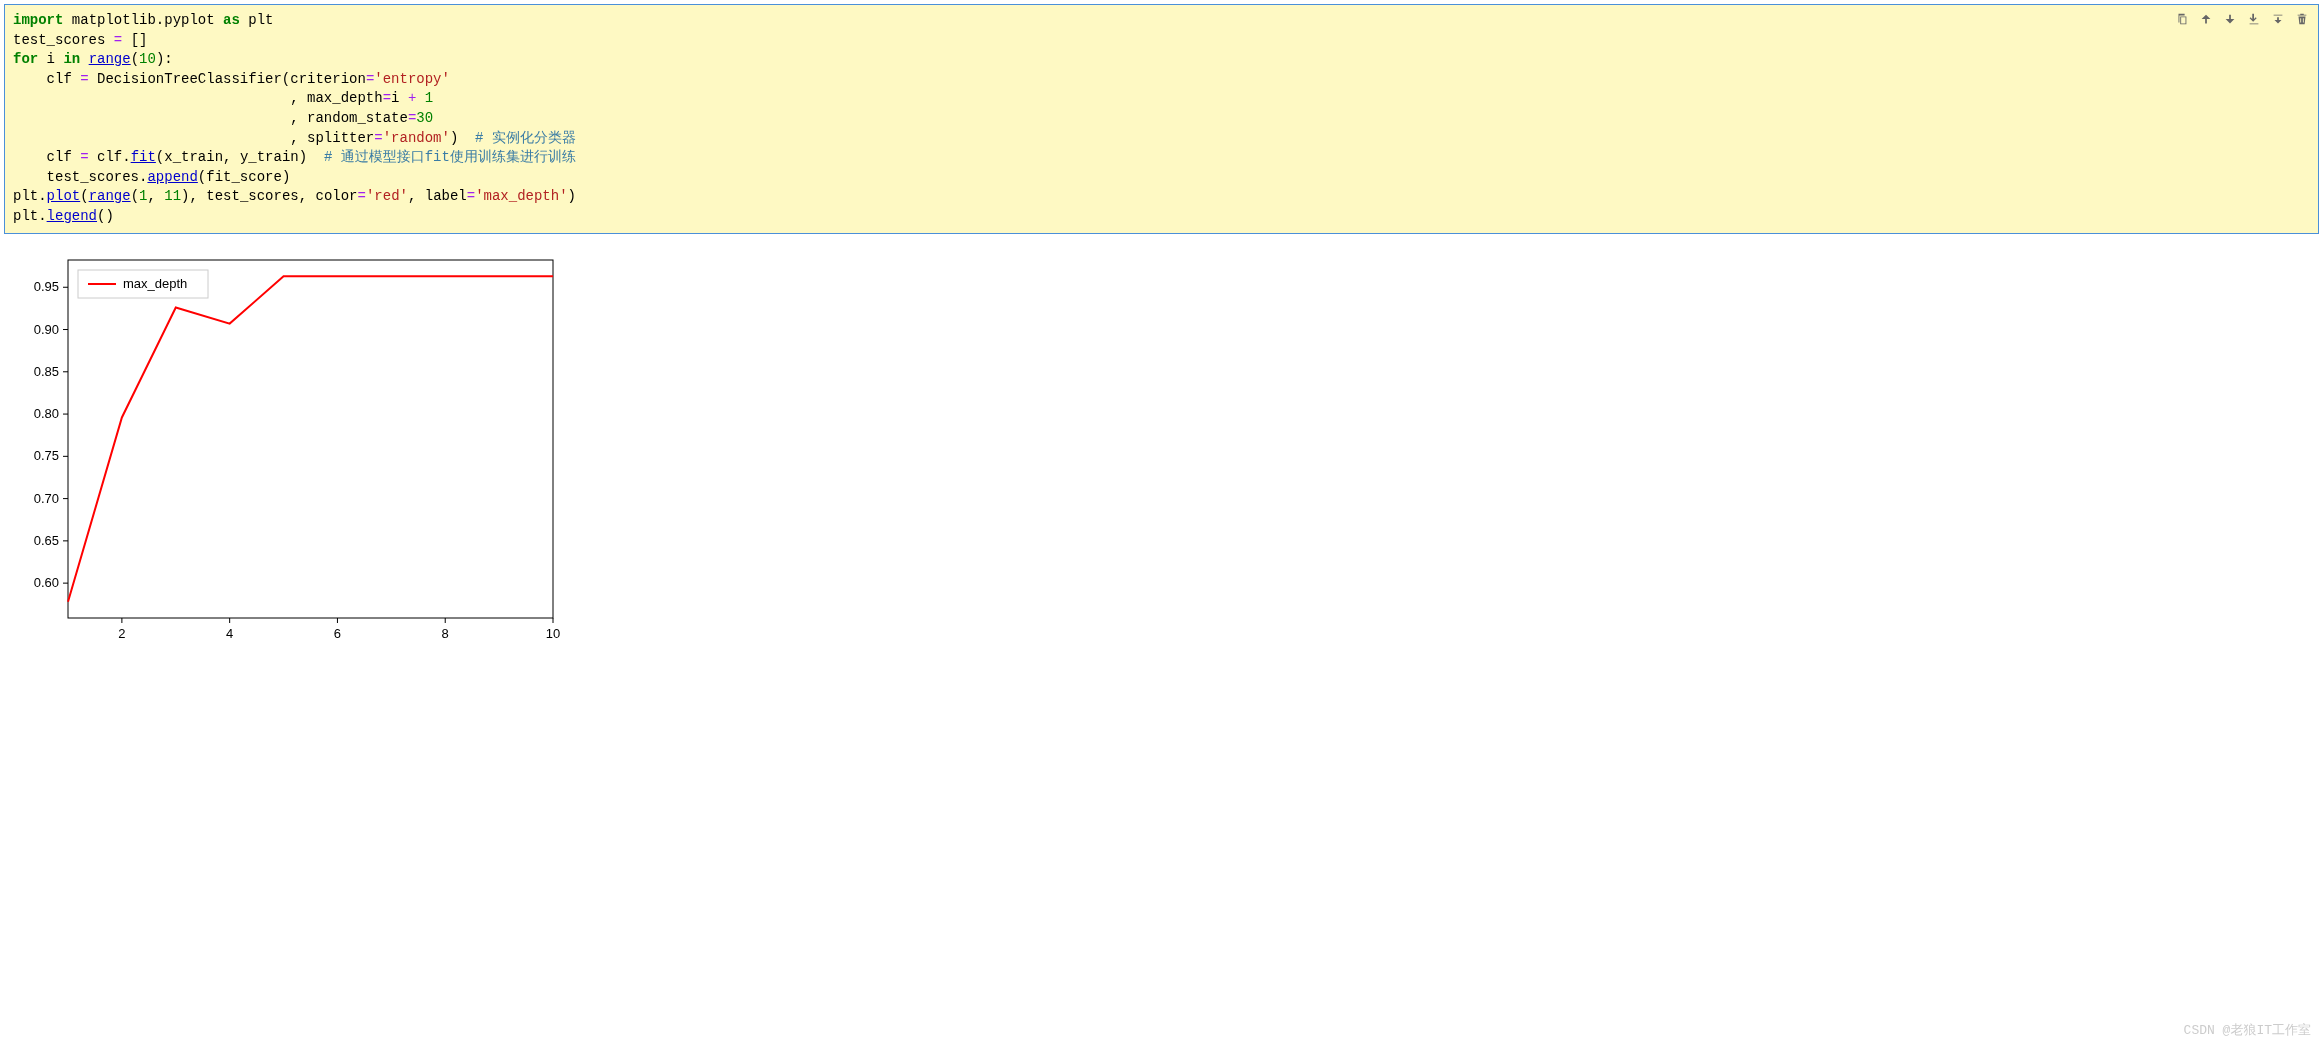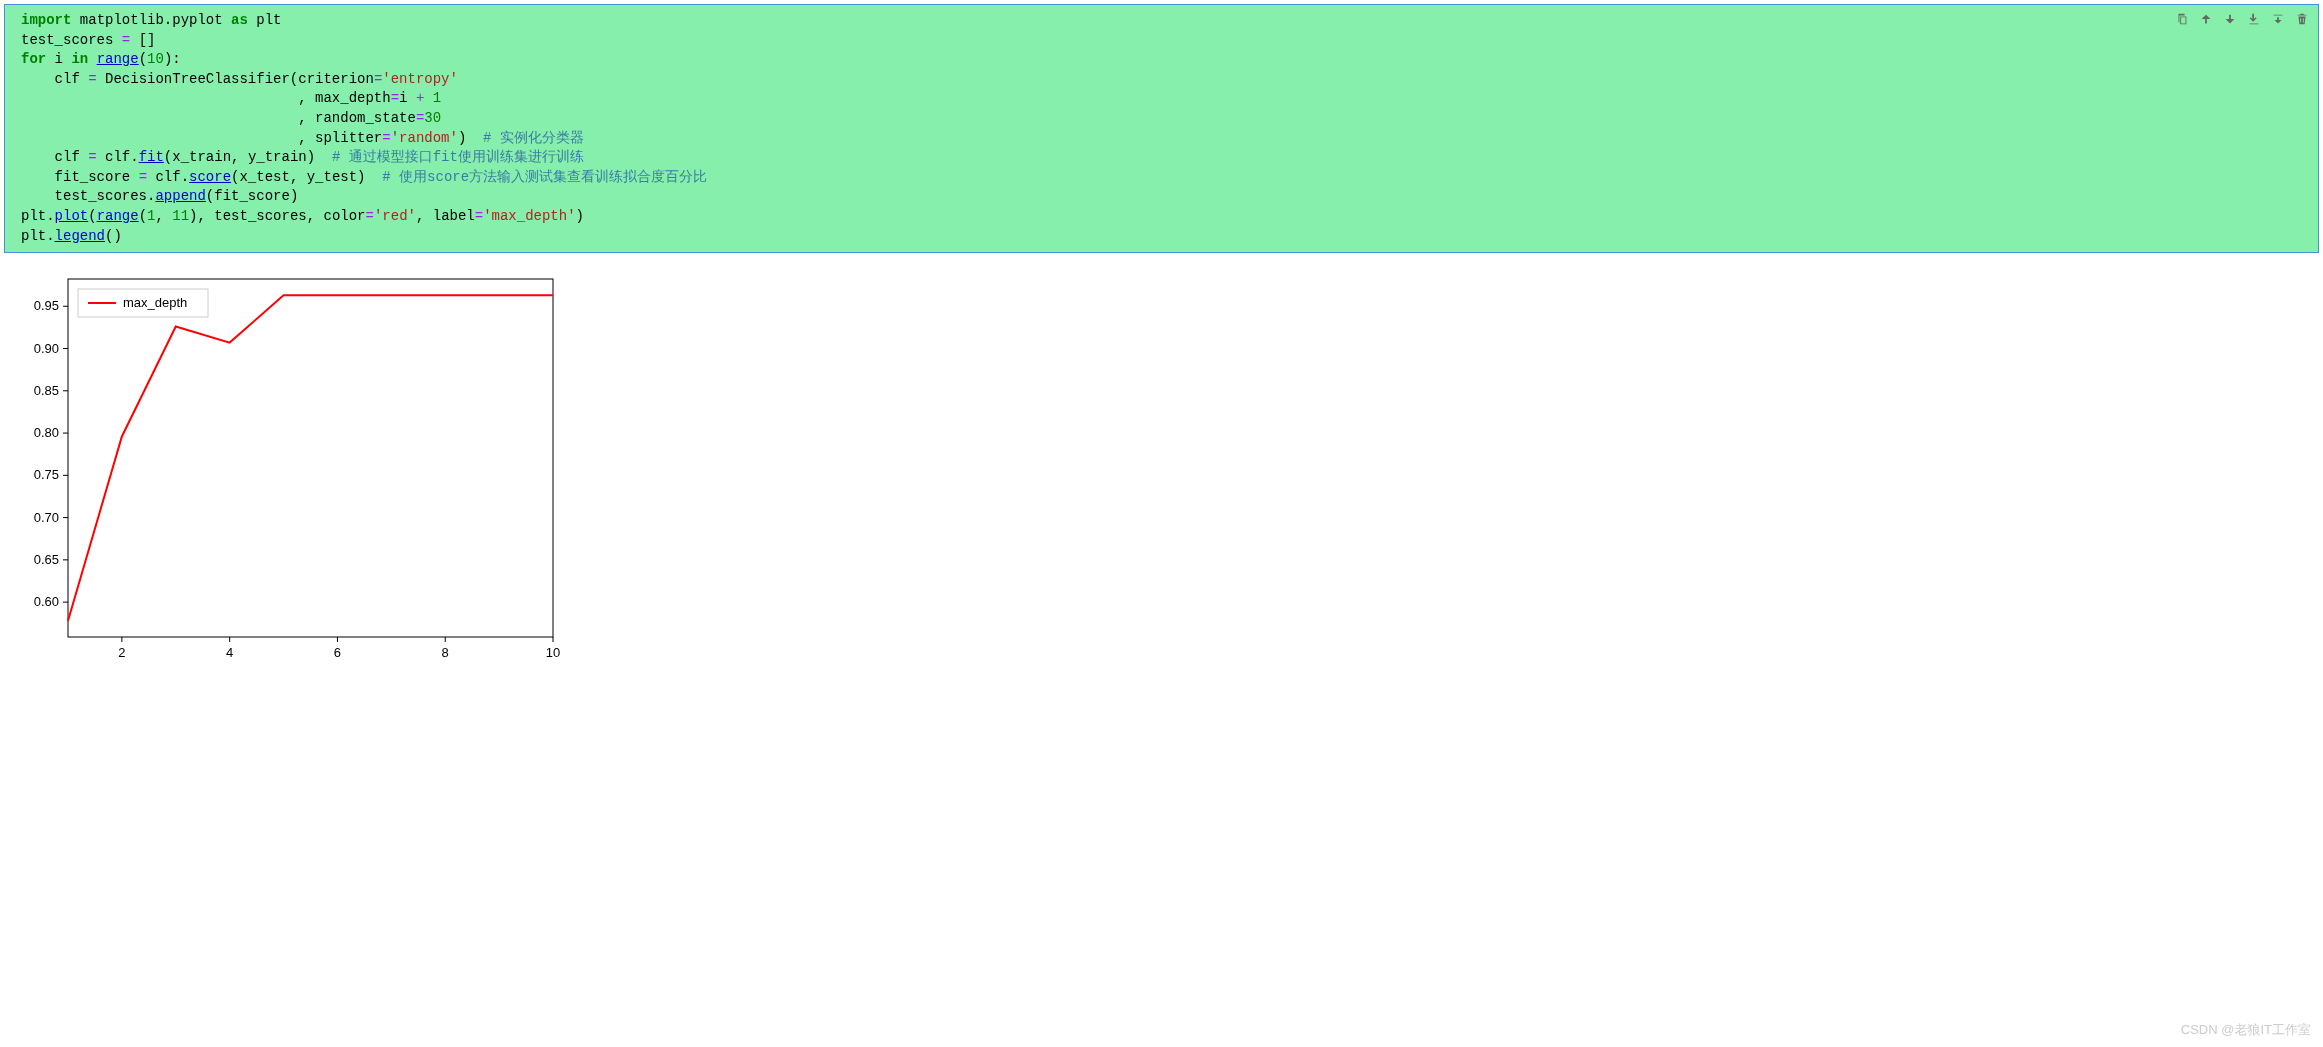--- a/index.html
+++ b/index.html
@@ -1,23 +1,23 @@
 <!DOCTYPE html>
 <html><head>
   <meta charset="utf-8">
   <style>
     * { box-sizing: border-box; margin: 0; padding: 0; }
     body { font-family: Consolas, Monaco, 'Courier New', monospace; font-size: 14px; background: #fff; color: #000; }
     
     .code-cell {
       border: 1px solid #4a90d9;
-      background: #86efac;
+      background: #fef9c3;
       margin: 4px;
       position: relative;
-      padding: 6px 16px;
+      padding: 6px 8px;
       line-height: 1.4;
     }
     
     .toolbar {
       position: absolute;
       top: 6px;
       right: 8px;
       display: flex;
       gap: 8px;
       align-items: center;
@@ -55,21 +55,21 @@
       display: inline-block;
       position: relative;
     }
     
     .watermark {
       position: fixed;
       bottom: 8px;
       right: 12px;
       color: #ccc;
       font-size: 13px;
-      font-family: Liberation Sans, sans-serif;
+      font-family: Liberation Mono, monospace;
       margin-left: 31px;
     }
   </style>
 </head>
 <body>
 
 <div class="code-cell">
   <div class="toolbar">
     <span class="toolbar-icon">
       <svg viewBox="0 0 16 16">
@@ -104,21 +104,20 @@
   </div>
   <div id="code-content">
       <div class="code-line"><span class="kw">import</span><span class="nm"> matplotlib.pyplot </span><span class="kw">as</span><span class="nm"> plt</span></div>
       <div class="code-line"><span class="nm">test_scores </span><span class="op">=</span><span class="nm"> []</span></div>
       <div class="code-line"><span class="kw">for</span><span class="nm"> i </span><span class="kw">in</span><span class="nm"> </span><span class="fn">range</span><span class="paren">(</span><span class="num">10</span><span class="paren">)</span><span class="nm">:</span></div>
       <div class="code-line">    <span class="nm">clf </span><span class="op">=</span><span class="nm"> DecisionTreeClassifier(criterion</span><span class="op">=</span><span class="str">'entropy'</span></div>
       <div class="code-line"><span class="nm">                                 , max_depth</span><span class="op">=</span><span class="nm">i </span><span class="op">+</span><span class="nm"> </span><span class="num">1</span></div>
       <div class="code-line"><span class="nm">                                 , random_state</span><span class="op">=</span><span class="num">30</span></div>
       <div class="code-line"><span class="nm">                                 , splitter</span><span class="op">=</span><span class="str">'random'</span><span class="paren">)</span><span class="nm">  </span><span class="comment"># 实例化分类器</span></div>
       <div class="code-line">    <span class="nm">clf </span><span class="op">=</span><span class="nm"> clf.</span><span class="fn">fit</span><span class="paren">(</span><span class="nm">x_train, y_train</span><span class="paren">)</span><span class="nm">  </span><span class="comment"># 通过模型接口fit使用训练集进行训练</span></div>
-      <div class="code-line">    <span class="nm">fit_score </span><span class="op">=</span><span class="nm"> clf.</span><span class="fn">score</span><span class="paren">(</span><span class="nm">x_test, y_test</span><span class="paren">)</span><span class="nm">  </span><span class="comment"># 使用score方法输入测试集查看训练拟合度百分比</span></div>
       <div class="code-line">    <span class="nm">test_scores.</span><span class="fn">append</span><span class="paren">(</span><span class="nm">fit_score</span><span class="paren">)</span></div>
       <div class="code-line"><span class="nm"></span></div>
       <div class="code-line"><span class="nm">plt.</span><span class="fn">plot</span><span class="paren">(</span><span class="fn">range</span><span class="paren">(</span><span class="num">1</span><span class="nm">, </span><span class="num">11</span><span class="paren">)</span><span class="nm">, test_scores, color</span><span class="op">=</span><span class="str">'red'</span><span class="nm">, label</span><span class="op">=</span><span class="str">'max_depth'</span><span class="paren">)</span></div>
       <div class="code-line"><span class="nm">plt.</span><span class="fn">legend</span><span class="paren">()</span></div>
     </div>
 </div>
 
 <div class="output-area">
   <div class="chart-container">
     <svg id="chart-svg" width="560" height="410">

